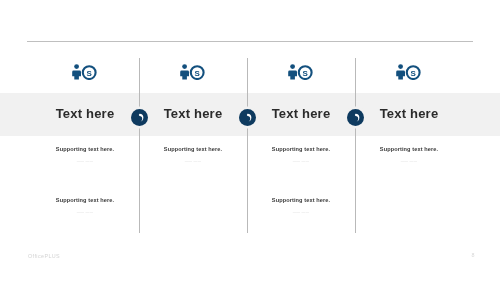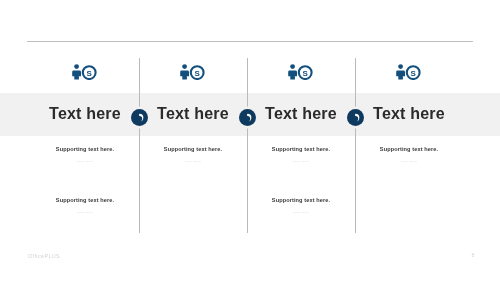--- a/index.html
+++ b/index.html
@@ -83,21 +83,21 @@
   }
   .icon-wrap svg { display: block; }
 
   
   .headline {
     position: absolute;
     top: 107px;
     left: 0;
     width: 108px;
     text-align: center;
-    font-size: 16px;
+    font-size: 13px;
     font-weight: bold;
     color: #2b2b2b;
     letter-spacing: 0.2px;
     line-height: 14px;
   }
 
   
   .support {
     position: absolute;
     left: 0;

